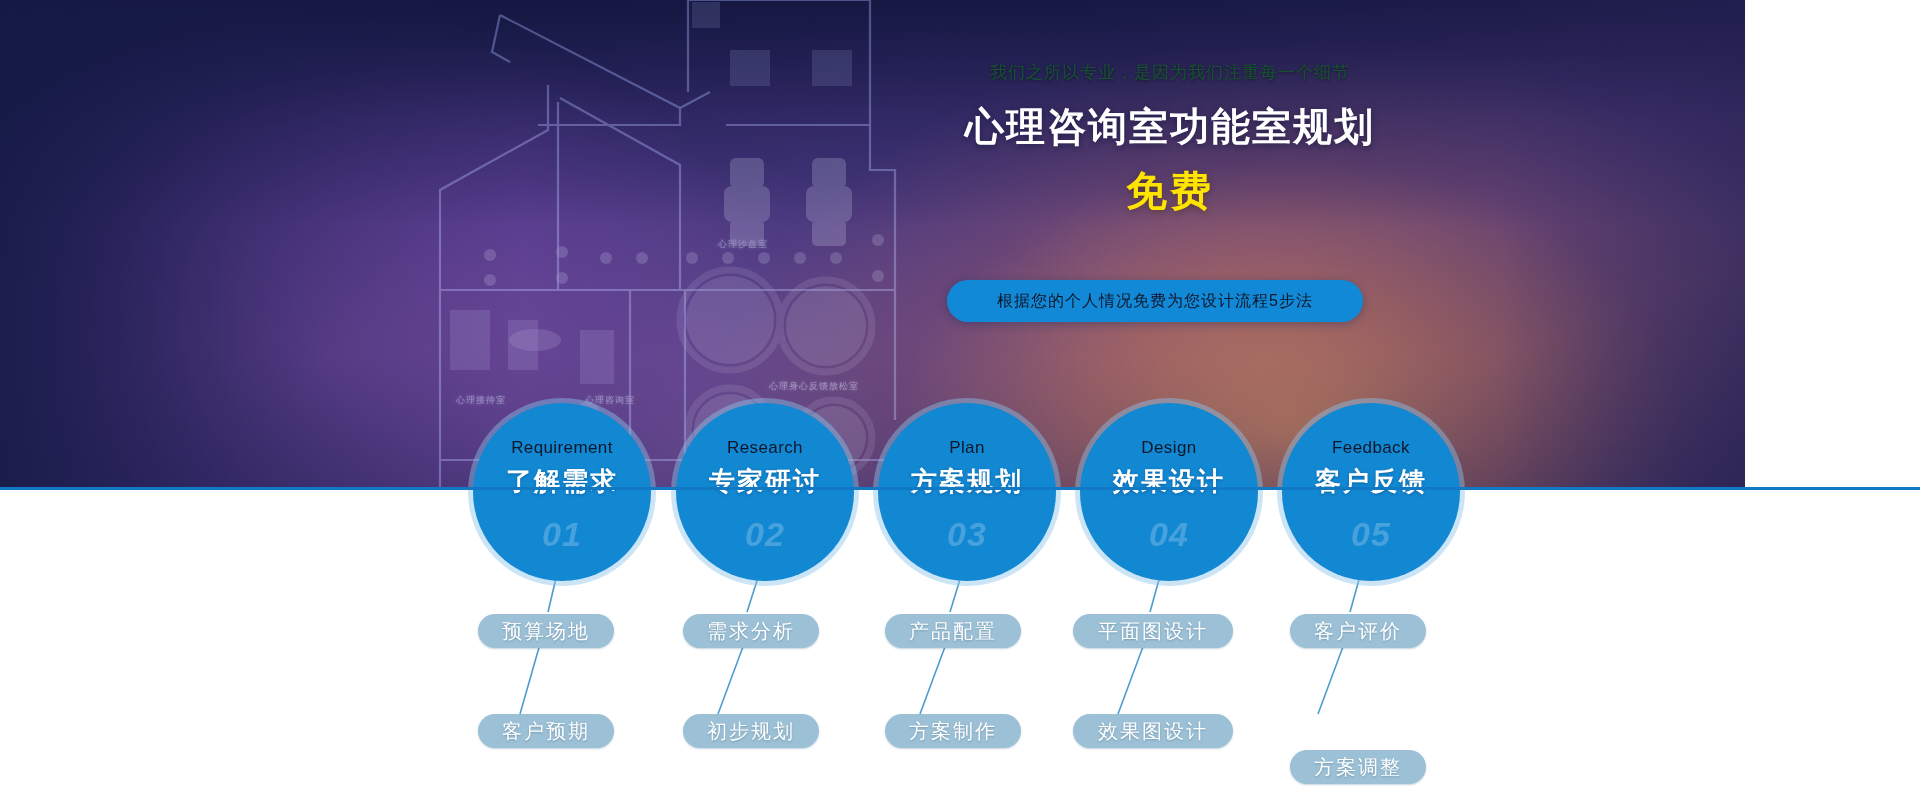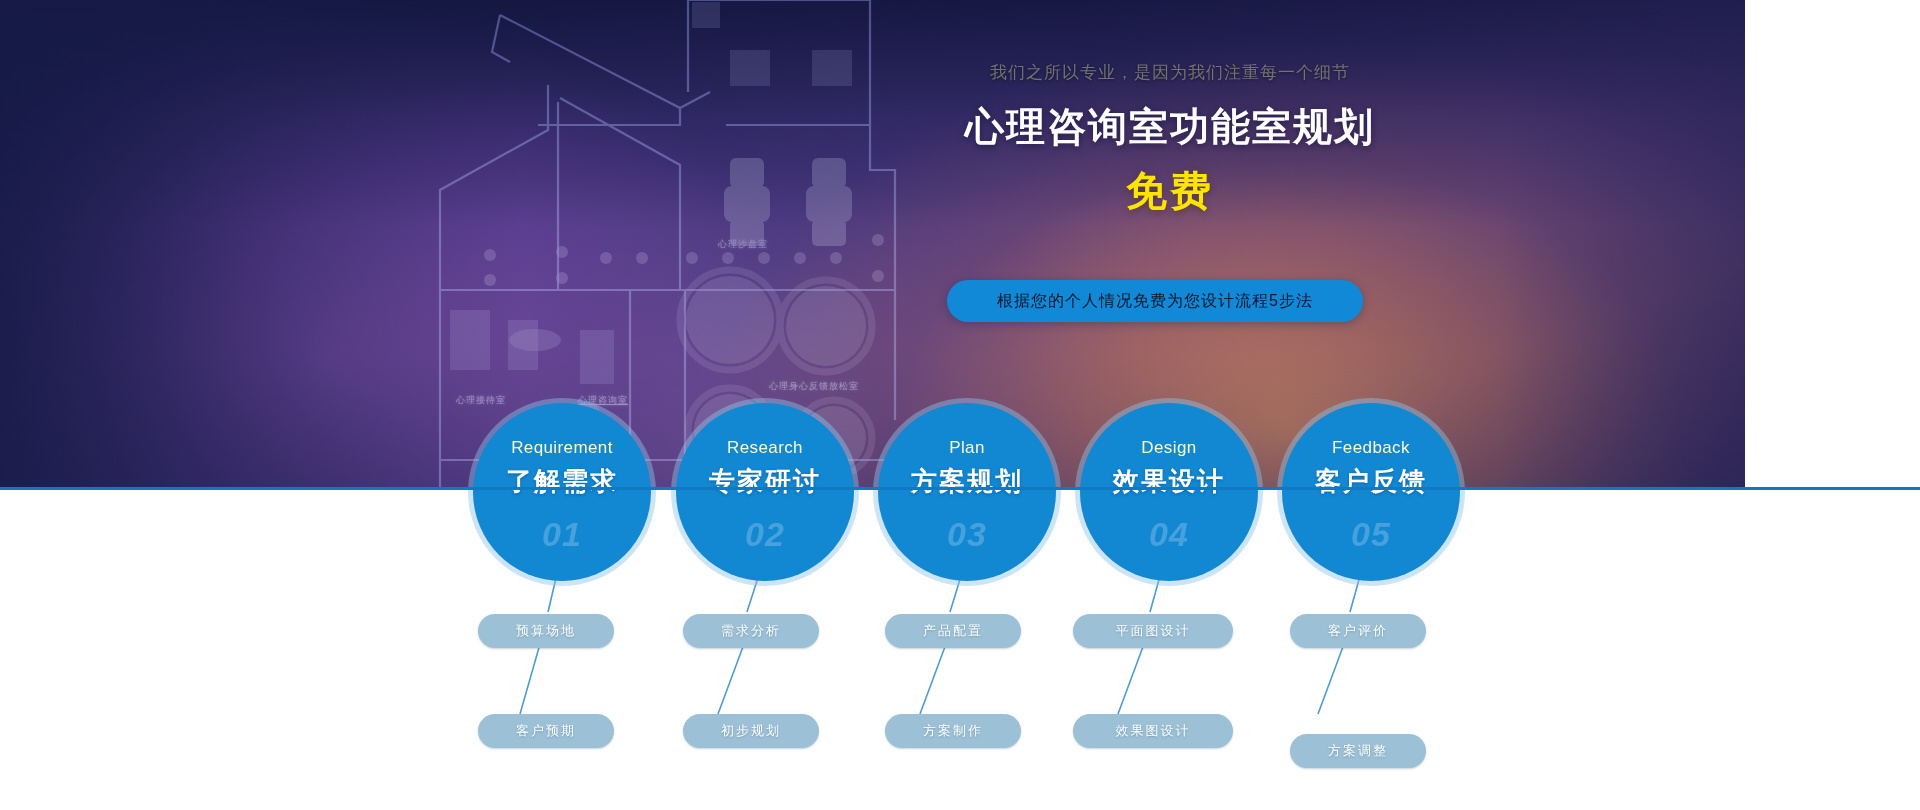--- a/index.html
+++ b/index.html
@@ -33,48 +33,48 @@
 
   
   .plan{position:absolute;left:430px;top:-10px;width:500px;height:500px;opacity:.48;
         mix-blend-mode:screen;}
   .plan svg{display:block;}
   .plan-lbl{position:absolute;color:#cfd6f5;font-size:9px;letter-spacing:1px;white-space:nowrap;
             text-shadow:0 0 3px rgba(180,200,255,.7);}
 
   
   .copy{position:absolute;left:940px;top:62px;width:460px;text-align:center;z-index:5;}
-  .copy .sub{color:#737373;font-size:17px;letter-spacing:1px;line-height:1.3;
+  .copy .sub{color:#14532d;font-size:17px;letter-spacing:1px;line-height:1.3;
              text-shadow:0 1px 3px rgba(0,0,0,.45);}
   .copy .title{margin-top:16px;color:#ffffff;font-size:39px;font-weight:bold;letter-spacing:2px;
                text-shadow:0 2px 6px rgba(10,12,50,.55);}
   .copy .free{margin-top:10px;color:#ffe400;font-size:41px;font-weight:bold;letter-spacing:3px;
               text-shadow:0 2px 7px rgba(60,40,0,.45);}
   .pill-cta{position:absolute;left:947px;top:280px;width:416px;height:42px;border-radius:21px;
             background:#1289d6;color:#0f172a;font-size:16px;letter-spacing:1px;
             display:flex;align-items:center;justify-content:center;
             box-shadow:0 2px 10px rgba(10,40,90,.35);z-index:5;}
 
   
   .links{position:absolute;left:0;top:0;width:1920px;height:810px;z-index:3;pointer-events:none;}
 
   
   .circle{position:absolute;width:178px;height:178px;border-radius:50%;
           background:#1287d2;color:#fff;z-index:4;
           box-shadow:0 0 0 5px rgba(140,195,235,.45);
           display:flex;flex-direction:column;align-items:center;}
-  .circle .en{margin-top:35px;font-size:17px;letter-spacing:.4px;color:#fef9c3;}
+  .circle .en{margin-top:35px;font-size:17px;letter-spacing:.4px;color:#0f172a;}
   .circle .cn{margin-top:6px;font-size:26px;font-weight:bold;letter-spacing:2px;
               text-shadow:0 1px 3px rgba(0,40,80,.35);}
   .circle .num{margin-top:16px;font-size:34px;font-weight:bold;font-style:italic;
                color:rgba(255,255,255,.22);letter-spacing:1px;}
 
   
   .tag{position:absolute;height:34px;border-radius:17px;background:#9cc0d5;color:#fff;
-       font-size:13px;letter-spacing:2px;z-index:4;
+       font-size:20px;letter-spacing:2px;z-index:4;
        display:flex;align-items:center;justify-content:center;
        box-shadow:0 1px 2px rgba(90,130,160,.35);
        text-shadow:0 1px 2px rgba(70,110,140,.45);}
 </style>
 </head>
 <body>
 
 <div class="stage">
 
   <div class="hero">
@@ -142,21 +142,21 @@
           <circle cx="404" cy="448" r="38"></circle>
         </g>
         <g fill="#cdd6ff" opacity=".30">
           <ellipse cx="105" cy="350" rx="26" ry="11"></ellipse>
           <circle cx="158" cy="422" r="11"></circle>
         </g>
       </svg>
       <span class="plan-lbl" style="left:288px;top:248px;">心理沙盘室</span>
       <span class="plan-lbl" style="left:299px;top:390px;margin-left:40px;">心理身心反馈放松室</span>
       <span class="plan-lbl" style="left:26px;top:404px;">心理接待室</span>
-      <span class="plan-lbl" style="left:148px;top:404px;text-decoration:underline;">心理咨询室</span>
+      <span class="plan-lbl" style="left:155px;top:404px;">心理咨询室</span>
 
     </div>
   </div>
   <div class="hero-rule"></div>
 
   <div class="copy">
     <div class="sub">我们之所以专业，是因为我们注重每一个细节</div>
     <div class="title">心理咨询室功能室规划</div>
     <div class="free">免费</div>
   </div>
@@ -206,15 +206,15 @@
   <div class="tag" style="left:478px;top:614px;width:136px;">预算场地</div>
   <div class="tag" style="left:683px;top:614px;width:136px;">需求分析</div>
   <div class="tag" style="left:885px;top:614px;width:136px;">产品配置</div>
   <div class="tag" style="left:1073px;top:614px;width:160px;">平面图设计</div>
   <div class="tag" style="left:1290px;top:614px;width:136px;">客户评价</div>
 
   <div class="tag" style="left:478px;top:714px;width:136px;">客户预期</div>
   <div class="tag" style="left:683px;top:714px;width:136px;">初步规划</div>
   <div class="tag" style="left:885px;top:714px;width:136px;">方案制作</div>
   <div class="tag" style="left:1073px;top:714px;width:160px;">效果图设计</div>
-  <div class="tag" style="left:1290px;top:734px;width:136px;">方案调整</div>
+  <div class="tag" style="left:1290px;top:750px;width:136px;">方案调整</div>
 
 </div>
 
 </body></html>

